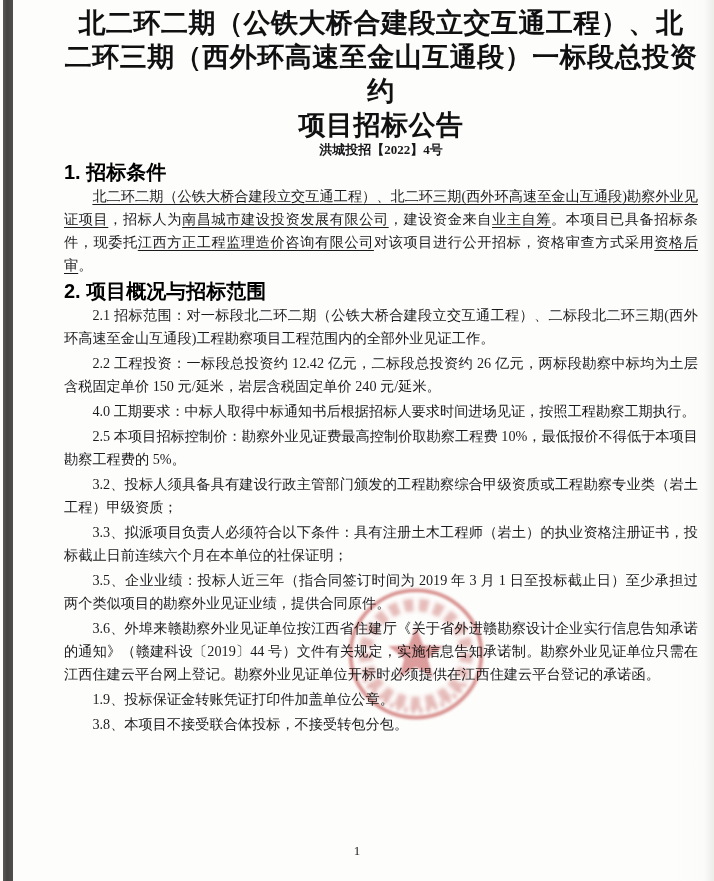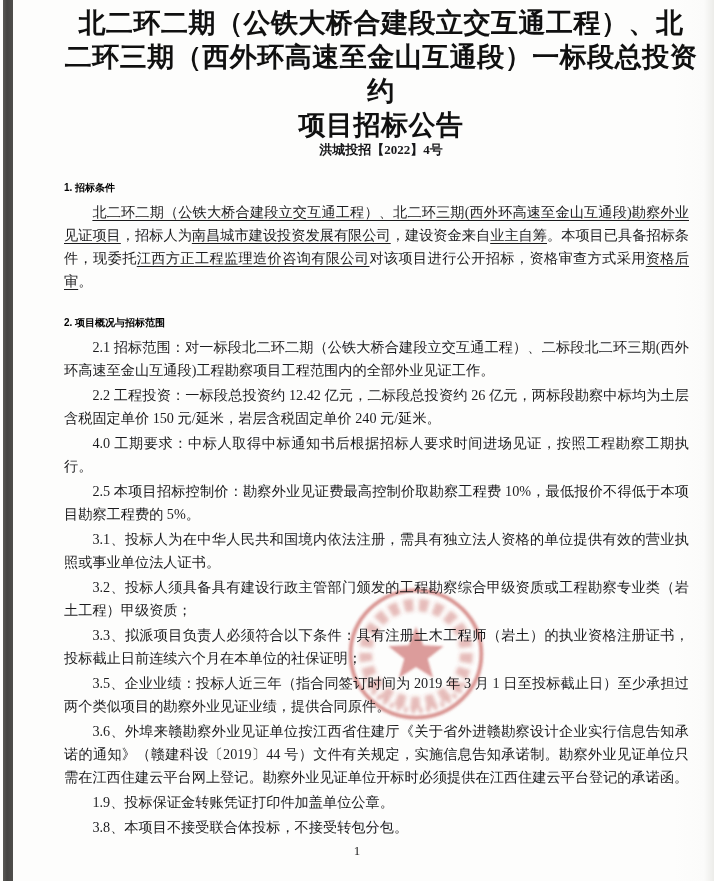--- a/index.html
+++ b/index.html
@@ -25,25 +25,25 @@
     font-size:27px;line-height:34px;font-weight:700;text-align:center;
     color:#101010;letter-spacing:.5px;
     font-family:"Liberation Serif","DejaVu Serif",serif;
   }
   .docno{
     text-align:center;font-size:13px;line-height:16px;font-weight:700;
     color:#17171a;
   }
   h2.sec{
     font-family:"Liberation Sans","DejaVu Sans",sans-serif;
-    font-size:10px;line-height:20px;font-weight:700;color:#000;
-    margin:20px 0 3px 0;
+    font-size:20px;line-height:20px;font-weight:700;color:#000;
+    margin:4px 0 3px 0;
   }
   p.para{
-    font-size:14.2px;line-height:23px;margin:0 9px 2px 0;
+    font-size:14.2px;line-height:23px;margin:0 0 2px 0;
     text-indent:2em;text-align:justify;color:#1b1b1d;
   }
   p.para .u{
     text-decoration:underline;text-underline-offset:3px;
     text-decoration-thickness:1px;
   }
   .pageno{
     position:absolute;left:0;right:0;top:843px;text-align:center;
     font-size:13px;color:#222;
   }
@@ -70,21 +70,20 @@
 
     <h2 class="sec">1. 招标条件</h2>
     <p class="para"><span class="u">北二环二期（公铁大桥合建段立交互通工程）、北二环三期(西外环高速至金山互通段)勘察外业见证项目</span><span>，招标人为</span><span class="u">南昌城市建设投资发展有限公司</span><span>，建设资金来自</span><span class="u">业主自筹</span><span>。本项目已具备招标条件，现委托</span><span class="u">江西方正工程监理造价咨询有限公司</span><span>对该项目进行公开招标，资格审查方式采用</span><span class="u">资格后审</span><span>。</span></p>
 
     <h2 class="sec">2. 项目概况与招标范围</h2>
     <p class="para"><span>2.1 招标范围：对一标段北二环二期（公铁大桥合建段立交互通工程）、二标段北二环三期(西外环高速至金山互通段)工程勘察项目工程范围内的全部外业见证工作。</span></p>
     <p class="para"><span>2.2 工程投资：一标段总投资约 12.42 亿元，二标段总投资约 26 亿元，两标段勘察中标均为土层含税固定单价 150 元/延米，岩层含税固定单价 240 元/延米。</span></p>
     <p class="para"><span>4.0 工期要求：中标人取得中标通知书后根据招标人要求时间进场见证，按照工程勘察工期执行。</span></p>
     <p class="para"><span>2.5 本项目招标控制价：勘察外业见证费最高控制价取勘察工程费 10%，最低报价不得低于本项目勘察工程费的 5%。</span></p>
 
-    <p class="para"><span>3.1、投标人为在中华人民共和国境内依法注册，需具有独立法人资格的单位提供有效的营业执照或事业单位法人证书。</span></p>
     <p class="para"><span>3.2、投标人须具备具有建设行政主管部门颁发的工程勘察综合甲级资质或工程勘察专业类（岩土工程）甲级资质；</span></p>
     <p class="para"><span>3.3、拟派项目负责人必须符合以下条件：具有注册土木工程师（岩土）的执业资格注册证书，投标截止日前连续六个月在本单位的社保证明；</span></p>
     <p class="para"><span>3.5、企业业绩：投标人近三年（指合同签订时间为 2019 年 3 月 1 日至投标截止日）至少承担过两个类似项目的勘察外业见证业绩，提供合同原件。</span></p>
     <p class="para"><span>3.6、外埠来赣勘察外业见证单位按江西省住建厅《关于省外进赣勘察设计企业实行信息告知承诺的通知》（赣建科设〔2019〕44 号）文件有关规定，实施信息告知承诺制。勘察外业见证单位只需在江西住建云平台网上登记。勘察外业见证单位开标时必须提供在江西住建云平台登记的承诺函。</span></p>
     <p class="para"><span>1.9、投标保证金转账凭证打印件加盖单位公章。</span></p>
     <p class="para"><span>3.8、本项目不接受联合体投标，不接受转包分包。</span></p>
 
   </div>
 
   <svg class="seal" viewBox="0 0 140 140" preserveAspectRatio="none" xmlns="http://www.w3.org/2000/svg">

